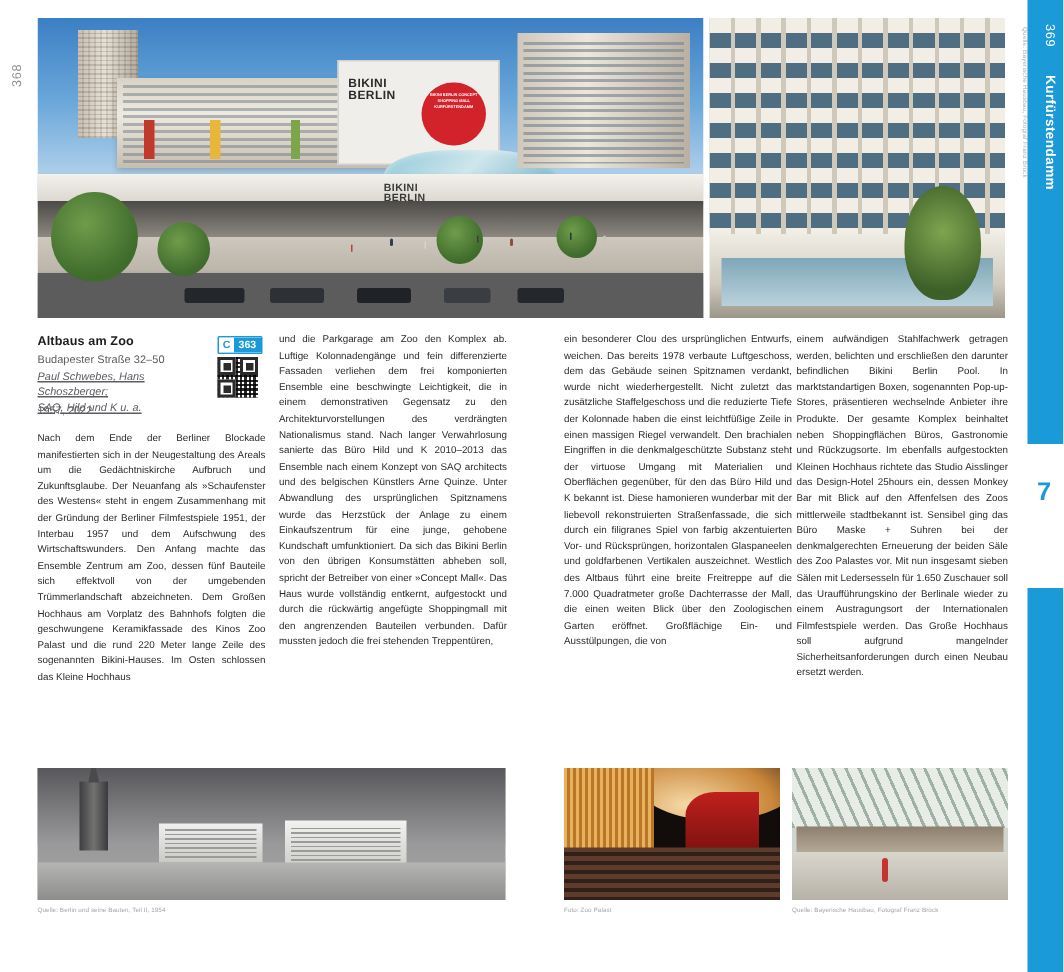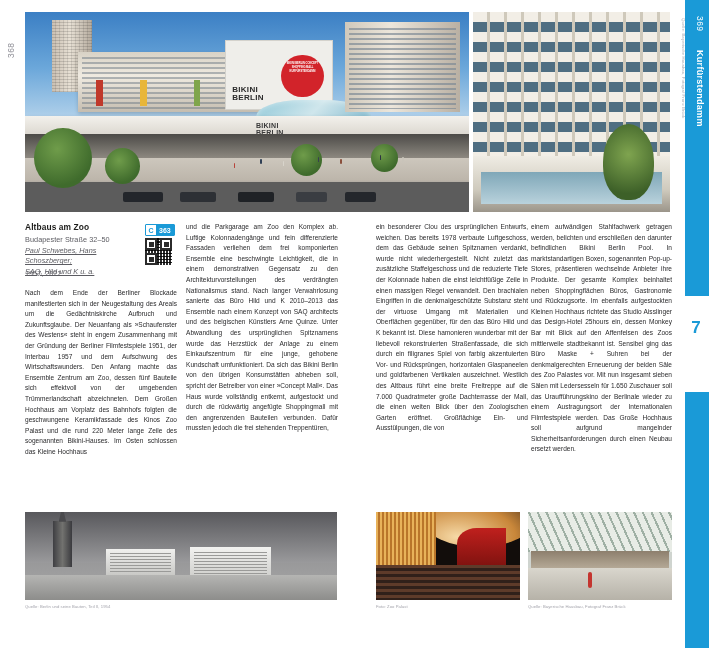--- a/index.html
+++ b/index.html
@@ -395,21 +395,21 @@
   <div class="hero">
 
     <div class="hero-a">
       <div class="sky"></div>
       <div class="hiRise"></div>
       <div class="midSlab"></div>
       <div class="accentRed"></div>
       <div class="accentYel"></div>
       <div class="accentGrn"></div>
       <div class="billboard">
-        <div class="bbtxt" style="white-space:pre-line;margin-top:34px;">BIKINI
+        <div class="bbtxt" style="white-space:pre-line;">BIKINI
 BERLIN</div>
         <div class="bbCircle">
           <span>BIKINI BERLIN CONCEPT SHOPPING MALL KURFÜRSTENDAMM</span>
         </div>
       </div>
       <div class="roofGlass"></div>
       <div class="rightTower"></div>
       <div class="canopy"></div>
       <div class="canopyTxt" style="white-space:pre-line;">BIKINI
 BERLIN</div>

